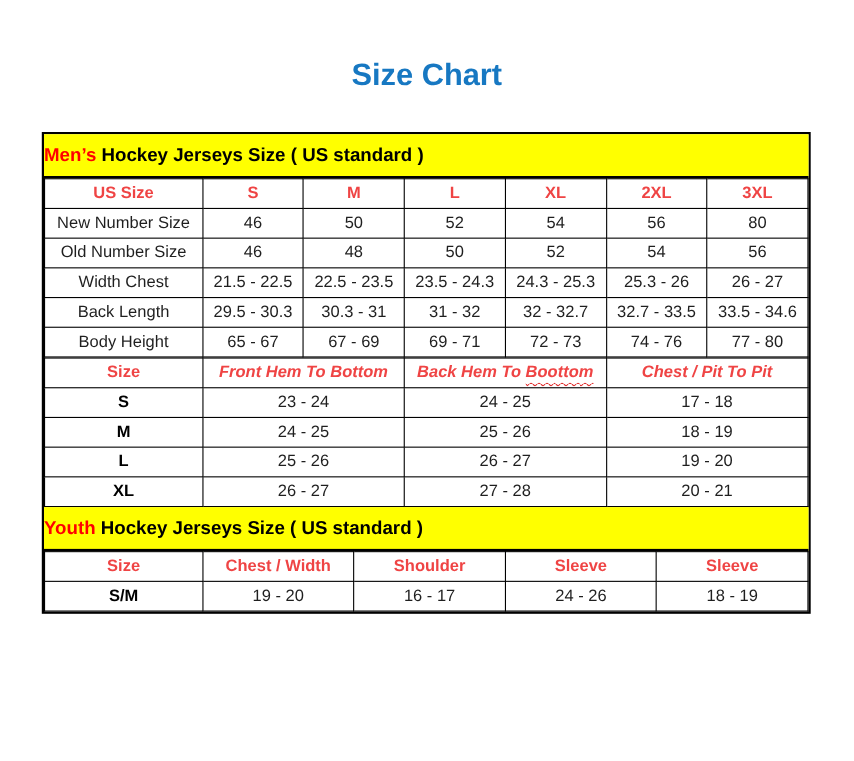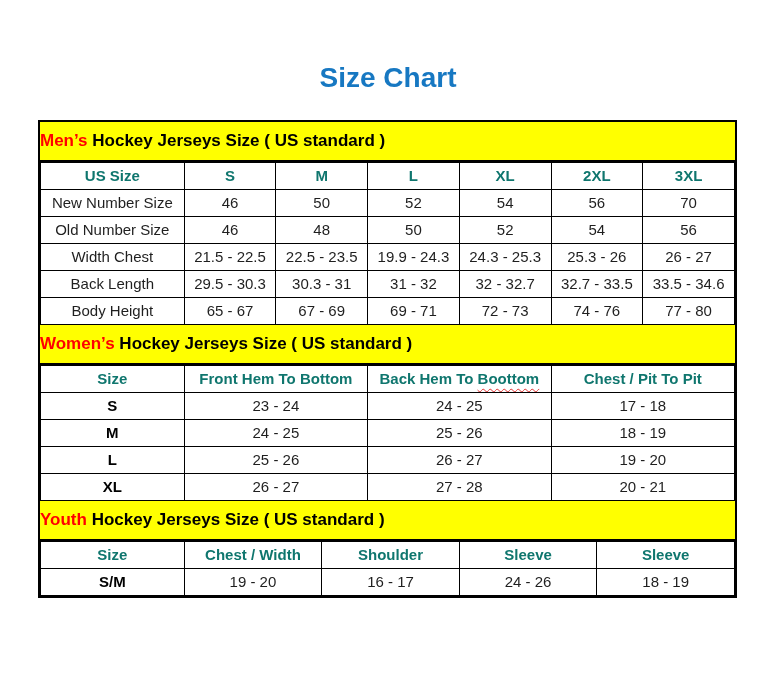--- a/index.html
+++ b/index.html
@@ -11,21 +11,21 @@
     --text-color:#1F1F1F;
   }
   *{box-sizing:border-box;}
   html,body{margin:0;padding:0;}
   body{
     width:776px;height:692px;background:#ffffff;
     font-family:"Liberation Sans", sans-serif;color:var(--text-color);
   }
   .page{position:relative;width:776px;height:692px;overflow:hidden;}
   .title{
-    position:absolute;top:62px;left:0;right:0;
+    position:absolute;top:52px;left:0;right:0;
     text-align:center;font-size:28px;font-weight:bold;
     color:var(--title-color);letter-spacing:0px;
   }
   .table-wrap{
     position:absolute;top:120px;left:38px;width:699px;
     border:2px solid var(--grid-line);background:#ffffff;
   }
   .banner{
     background:var(--banner-bg);
     border-bottom:2px solid var(--grid-line);
@@ -34,26 +34,26 @@
     white-space:nowrap;
   }
   .banner .banner-accent{color:var(--accent-red);}
   .grid{width:100%;border-collapse:collapse;table-layout:fixed;}
   .grid th,.grid td{
     border:1px solid var(--grid-line);
     text-align:center;vertical-align:middle;
     font-size:15px;height:22px;padding:2px;line-height:22px;
     white-space:nowrap;overflow:hidden;
   }
-  .grid th{font-weight:bold;color:#0f766e;}
+  .grid th{font-weight:bold;color:#ef4444;}
   .grid td{font-weight:normal;}
   .grid td.label-bold{font-weight:bold;color:#000000;}
   .grid th:first-child{width:20.7%;}
   .grid.mens   th:first-child ~ th{width:13.22%;}
-  .grid.womens th:first-child ~ th{width:26.43%;}
+  .grid.womens th:first-child ~ th{width:26.43%;font-style:italic;}
   .grid.youth  th:first-child ~ th{width:19.82%;}
   .squiggle{
     text-decoration-line:underline;
     text-decoration-style:wavy;
     text-decoration-color:var(--squiggle-red);
     text-decoration-thickness:1px;
     text-underline-offset:4px;
   }
 </style>
 </head>
@@ -76,36 +76,36 @@
           </tr>
         </thead>
         <tbody>
           <tr>
             <td>New Number Size</td>
             <td>46</td>
             <td>50</td>
             <td>52</td>
             <td>54</td>
             <td>56</td>
-            <td>70</td>
+            <td>80</td>
           </tr>
           <tr>
             <td>Old Number Size</td>
             <td>46</td>
             <td>48</td>
             <td>50</td>
             <td>52</td>
             <td>54</td>
             <td>56</td>
           </tr>
           <tr>
             <td>Width Chest</td>
             <td>21.5 - 22.5</td>
             <td>22.5 - 23.5</td>
-            <td>19.9 - 24.3</td>
+            <td>23.5 - 24.3</td>
             <td>24.3 - 25.3</td>
             <td>25.3 - 26</td>
             <td>26 - 27</td>
           </tr>
           <tr>
             <td>Back Length</td>
             <td>29.5 - 30.3</td>
             <td>30.3 - 31</td>
             <td>31 - 32</td>
             <td>32 - 32.7</td>
@@ -116,21 +116,20 @@
             <td>Body Height</td>
             <td>65 - 67</td>
             <td>67 - 69</td>
             <td>69 - 71</td>
             <td>72 - 73</td>
             <td>74 - 76</td>
             <td>77 - 80</td>
           </tr>
         </tbody>
       </table>
-      <div class="banner"><span class="banner-accent">Women’s</span><span class="banner-rest"> Hockey Jerseys Size ( US standard )</span></div>
       <table class="grid womens">
         <thead>
           <tr>
             <th>Size</th>
             <th>Front Hem To Bottom</th>
             <th><span>Back Hem To </span><span class="squiggle">Boottom</span></th>
             <th>Chest / Pit To Pit</th>
           </tr>
         </thead>
         <tbody>

